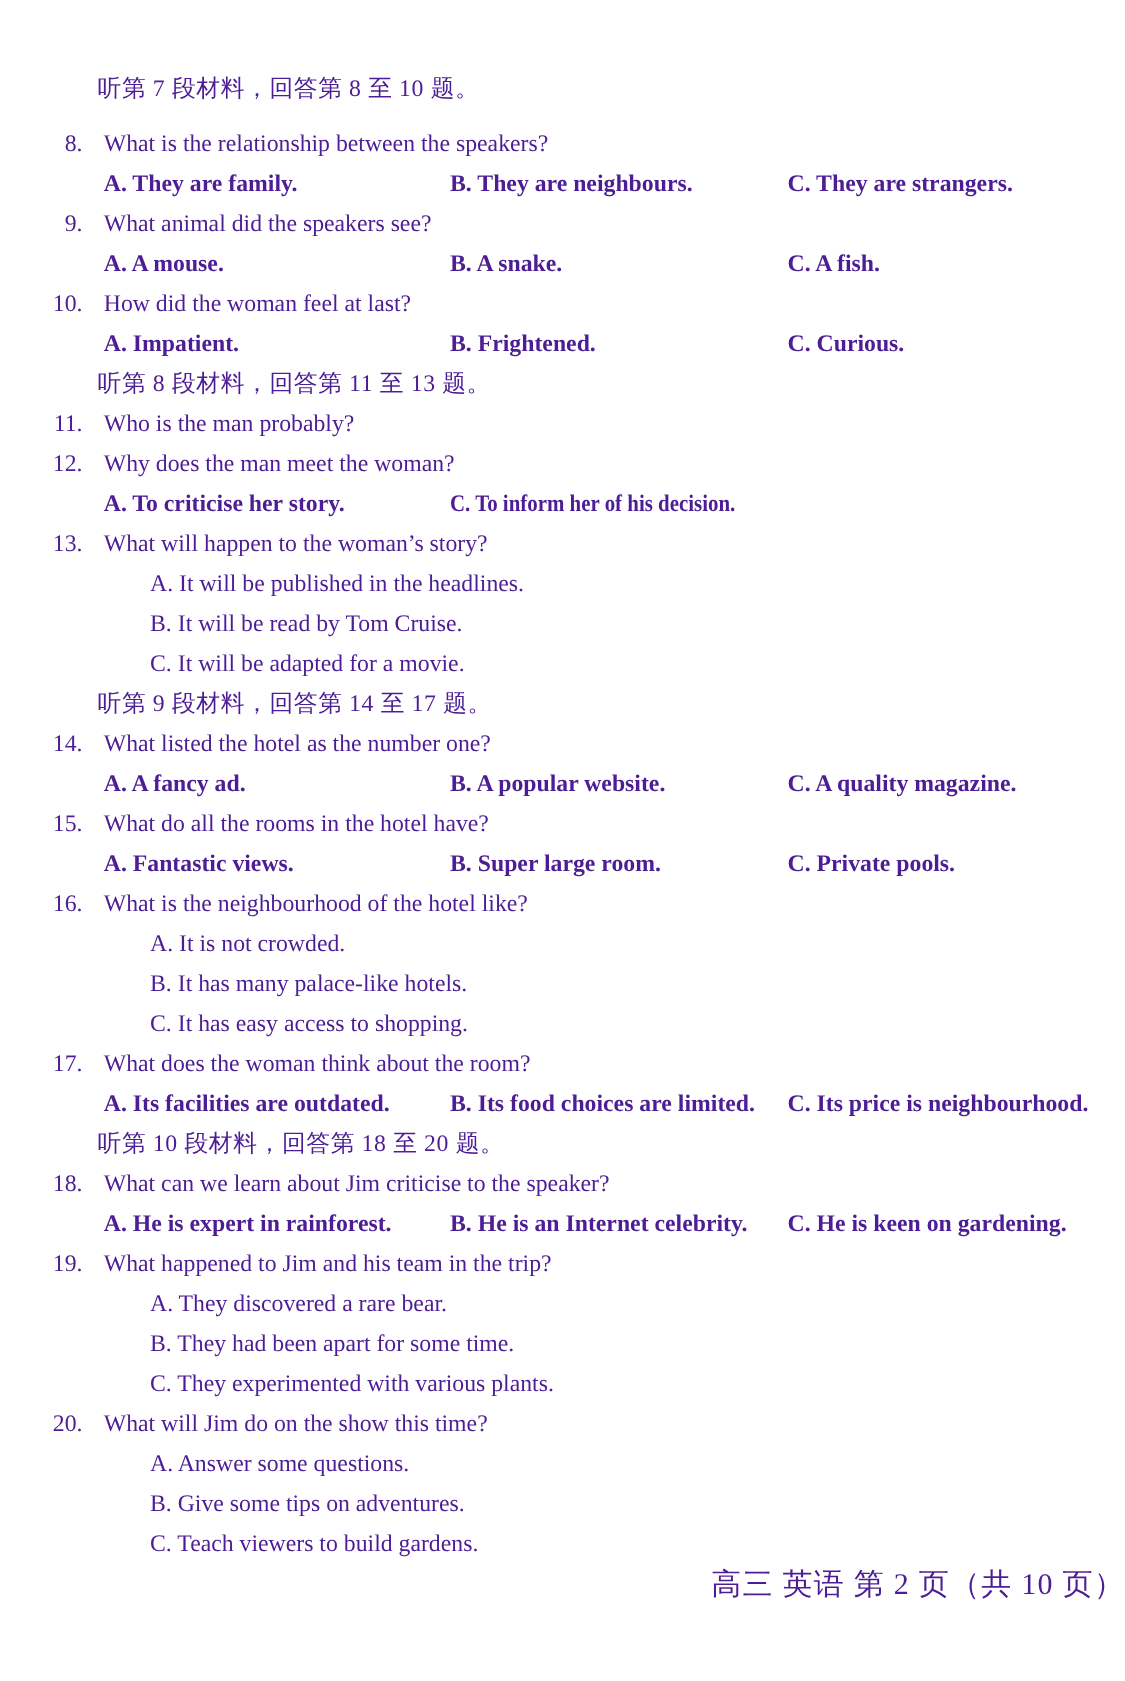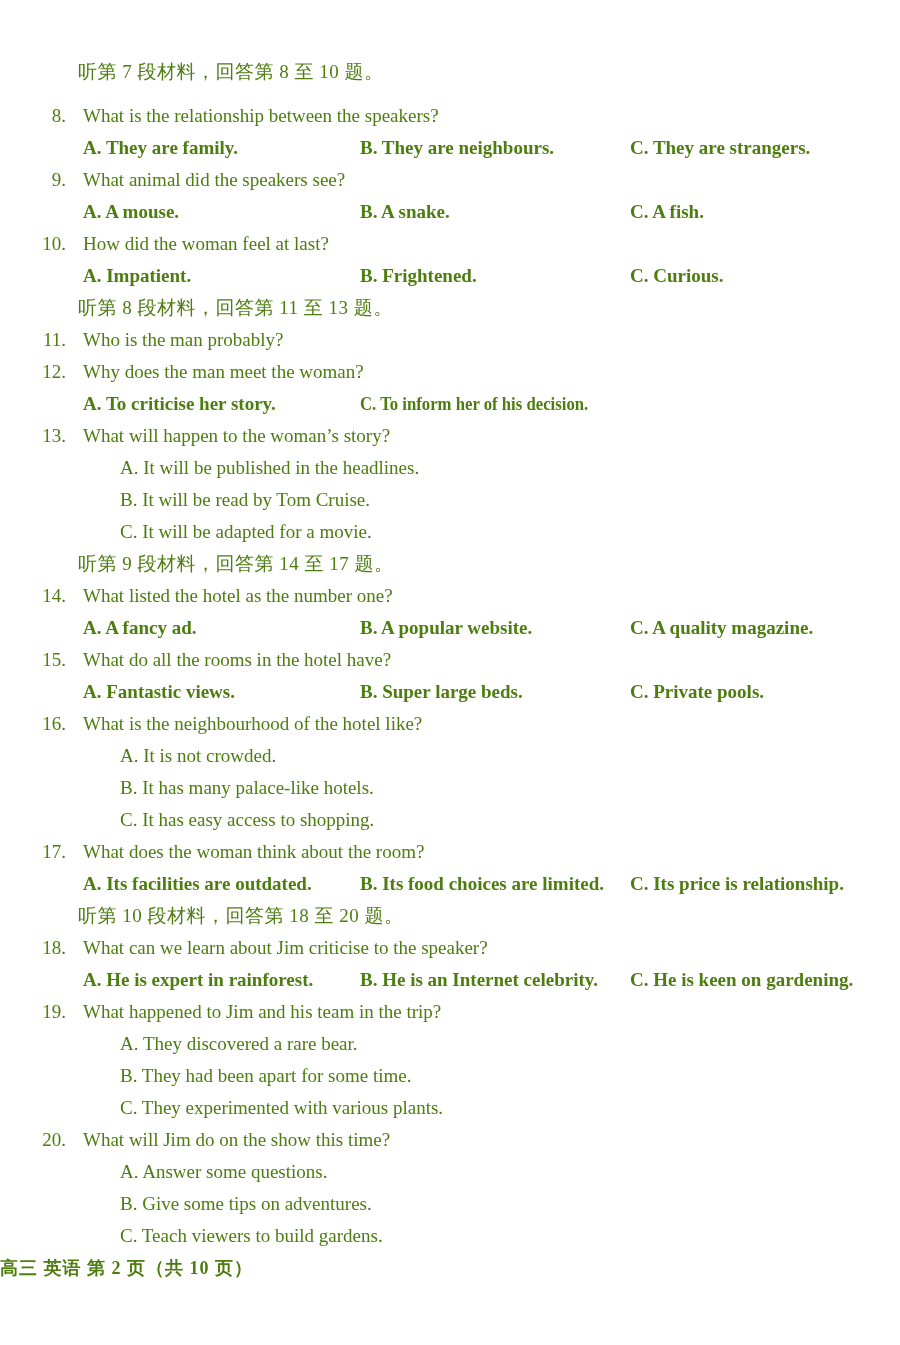--- a/index.html
+++ b/index.html
@@ -1,21 +1,21 @@
 <!DOCTYPE html>
 <html><head>
 <meta charset="utf-8">
 <style>
   html, body { margin: 0; padding: 0; background: #ffffff; }
   .page {
     position: relative;
     width: 900px;
     height: 1345px;
     background: #ffffff;
-    color: #4d7c0f;
+    color: #4c1d95;
     font-family: "Liberation Serif", "DejaVu Serif", serif;
     font-size: 19px;
     overflow: hidden;
   }
   .content { padding-top: 56px; }
   .line { height: 32px; line-height: 32px; white-space: nowrap; }
   .sec-header { padding-left: 78px; letter-spacing: 0.5px; }
   .sec-header.first { margin-bottom: 12px; }
   .q-line { position: relative; padding-left: 83px; }
   .q-num {
@@ -27,21 +27,21 @@
   }
   .opts-row {
     display: grid;
     grid-template-columns: 277px 270px auto;
     padding-left: 83px;
     font-weight: bold;
   }
   .opt { display: block; }
   .opt.condensed { transform: scaleX(0.88); transform-origin: left center; }
   .opt-col { padding-left: 120px; }
-  .footer { text-align: left; font-size: 18px; letter-spacing: 1px; font-weight: bold; }
+  .footer { text-align: right; font-size: 24px; letter-spacing: 1px; }
 </style>
 </head>
 <body>
 
 <div class="page">
   <div class="content">
 
     <div class="line sec-header first">听第 7 段材料，回答第 8 至 10 题。</div>
 
     <div class="line q-line">
@@ -115,21 +115,21 @@
       <span class="opt">B. A popular website.</span>
       <span class="opt">C. A quality magazine.</span>
     </div>
 
     <div class="line q-line">
       <span class="q-num">15.</span>
       <span class="q-text">What do all the rooms in the hotel have?</span>
     </div>
     <div class="line opts-row">
       <span class="opt">A. Fantastic views.</span>
-      <span class="opt">B. Super large beds.</span>
+      <span class="opt">B. Super large room.</span>
       <span class="opt">C. Private pools.</span>
     </div>
 
     <div class="line q-line">
       <span class="q-num">16.</span>
       <span class="q-text">What is the neighbourhood of the hotel like?</span>
     </div>
     <div class="line opt-col">
       <span class="opt">A. It is not crowded.</span>
     </div>
@@ -140,21 +140,21 @@
       <span class="opt">C. It has easy access to shopping.</span>
     </div>
 
     <div class="line q-line">
       <span class="q-num">17.</span>
       <span class="q-text">What does the woman think about the room?</span>
     </div>
     <div class="line opts-row">
       <span class="opt">A. Its facilities are outdated.</span>
       <span class="opt">B. Its food choices are limited.</span>
-      <span class="opt">C. Its price is relationship.</span>
+      <span class="opt">C. Its price is neighbourhood.</span>
     </div>
 
     <div class="line sec-header">听第 10 段材料，回答第 18 至 20 题。</div>
 
     <div class="line q-line">
       <span class="q-num">18.</span>
       <span class="q-text">What can we learn about Jim criticise to the speaker?</span>
     </div>
     <div class="line opts-row">
       <span class="opt">A. He is expert in rainforest.</span>

